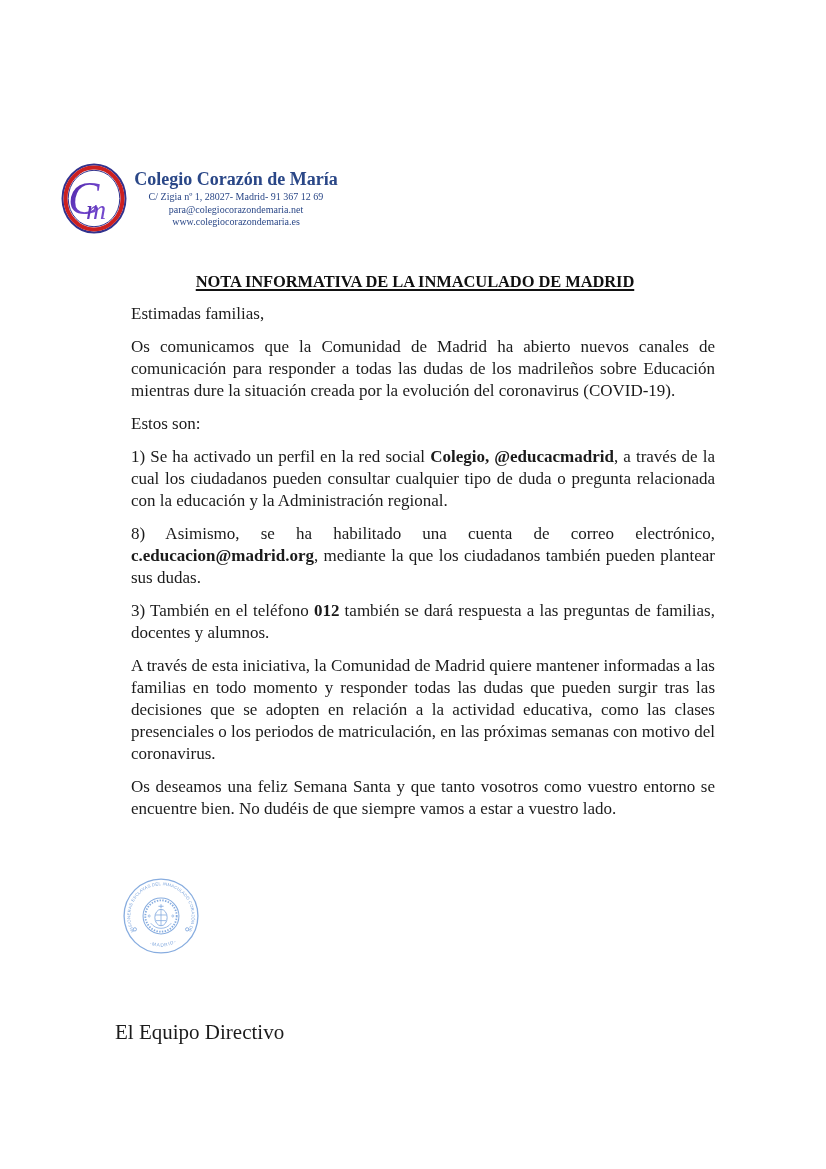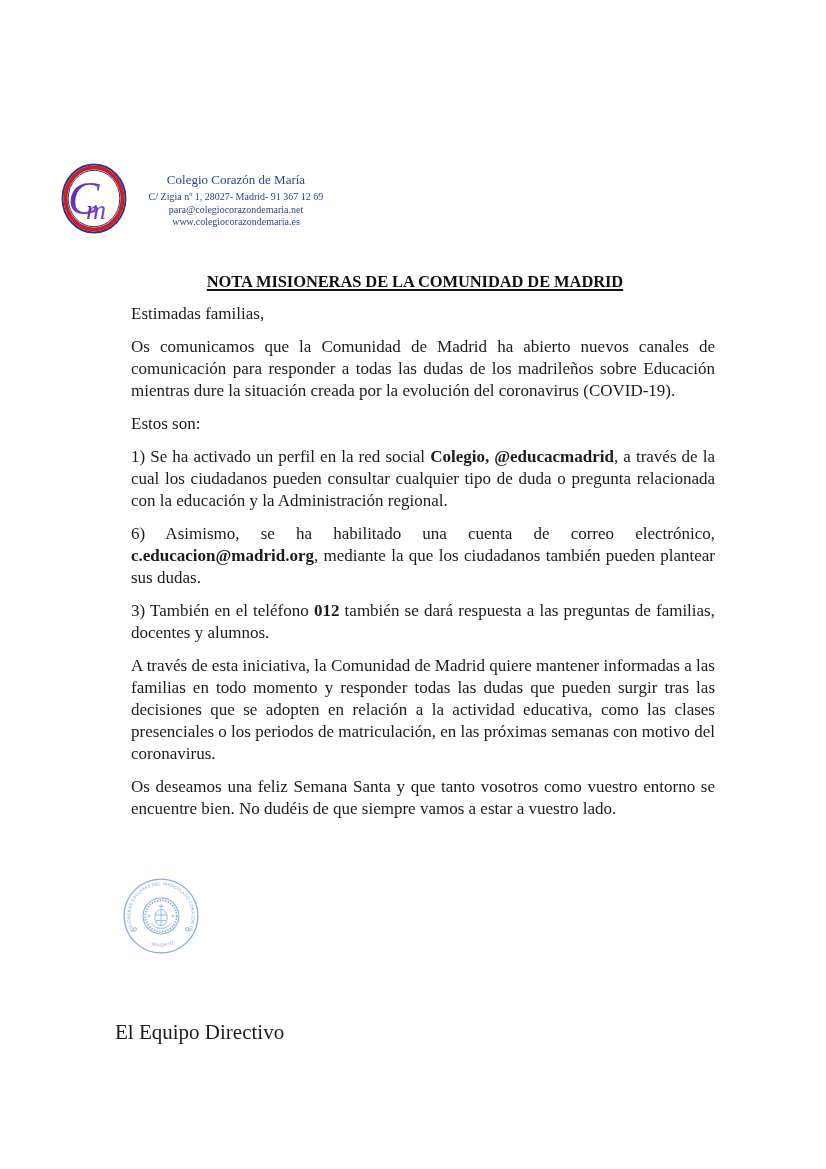--- a/index.html
+++ b/index.html
@@ -16,21 +16,21 @@
     position:absolute;left:61px;top:163px;
     display:flex;flex-direction:row;align-items:flex-start;
   }
   .logo{width:66px;height:71px;flex:0 0 auto;}
   .letterhead-text{
     display:flex;flex-direction:column;align-items:center;
     margin-left:3px;padding-top:5px;min-width:212px;
     color:#2a4787;
   }
   .school-name{
-    font-size:13px;line-height:23px;white-space:nowrap;
+    font-size:18px;line-height:23px;white-space:nowrap;font-weight:bold;
   }
   .lh-line{
     font-size:10px;line-height:12.5px;white-space:nowrap;
   }
   
   .doc-title{
     position:absolute;left:115px;top:261px;width:600px;
     text-align:center;
     font-weight:bold;font-size:16.5px;letter-spacing:-0.1px;
     text-decoration:underline;
@@ -80,28 +80,28 @@
       </svg>
     </div>
     <div class="letterhead-text">
       <div class="school-name">Colegio Corazón de María</div>
       <div class="lh-line">C/ Zigia nº 1, 28027- Madrid- 91 367 12 69</div>
       <div class="lh-line">para@colegiocorazondemaria.net</div>
       <div class="lh-line">www.colegiocorazondemaria.es</div>
     </div>
   </header>
 
-  <h1 class="doc-title">NOTA MISIONERAS DE LA COMUNIDAD DE MADRID</h1>
+  <h1 class="doc-title">NOTA INFORMATIVA DE LA INMACULADO DE MADRID</h1>
 
   <main class="doc-body">
     <p class="salutation">Estimadas familias,</p>
     <p><span>Os comunicamos que la Comunidad de Madrid ha abierto nuevos canales de comunicación para responder a todas las dudas de los madrileños sobre Educación mientras dure la situación creada por la evolución del coronavirus (COVID-19).</span></p>
     <p><span>Estos son:</span></p>
     <p><span>1) Se ha activado un perfil en la red social </span><b>Colegio, @educacmadrid</b><span>, a través de la cual los ciudadanos pueden consultar cualquier tipo de duda o pregunta relacionada con la educación y la Administración regional.</span></p>
-    <p><span>6) Asimismo, se ha habilitado una cuenta de correo electrónico, </span><b>c.educacion@madrid.org</b><span>, mediante la que los ciudadanos también pueden plantear sus dudas.</span></p>
+    <p><span>8) Asimismo, se ha habilitado una cuenta de correo electrónico, </span><b>c.educacion@madrid.org</b><span>, mediante la que los ciudadanos también pueden plantear sus dudas.</span></p>
     <p><span>3)  También en el teléfono </span><b>012</b><span> también se dará respuesta a las preguntas de familias, docentes y alumnos.</span></p>
     <p><span>A través de esta iniciativa, la Comunidad de Madrid quiere mantener informadas a las familias en todo momento y responder todas las dudas que pueden surgir tras las decisiones que se adopten en relación a la actividad educativa, como las clases presenciales o los periodos de matriculación, en las próximas semanas con motivo del coronavirus.</span></p>
     <p><span>Os deseamos una feliz Semana Santa y que tanto vosotros como vuestro entorno se encuentre bien. No dudéis de que siempre vamos a estar a vuestro lado.</span></p>
   </main>
 
   <div class="seal">
     <svg viewBox="0 0 78 78" width="80" height="80" aria-hidden="true">
       <g stroke="#7ba4dc" fill="none" opacity="0.9">
         <circle cx="39" cy="39" r="36" stroke-width="1.3"></circle>
         <circle cx="39" cy="39" r="17.5" stroke-width="1"></circle>

